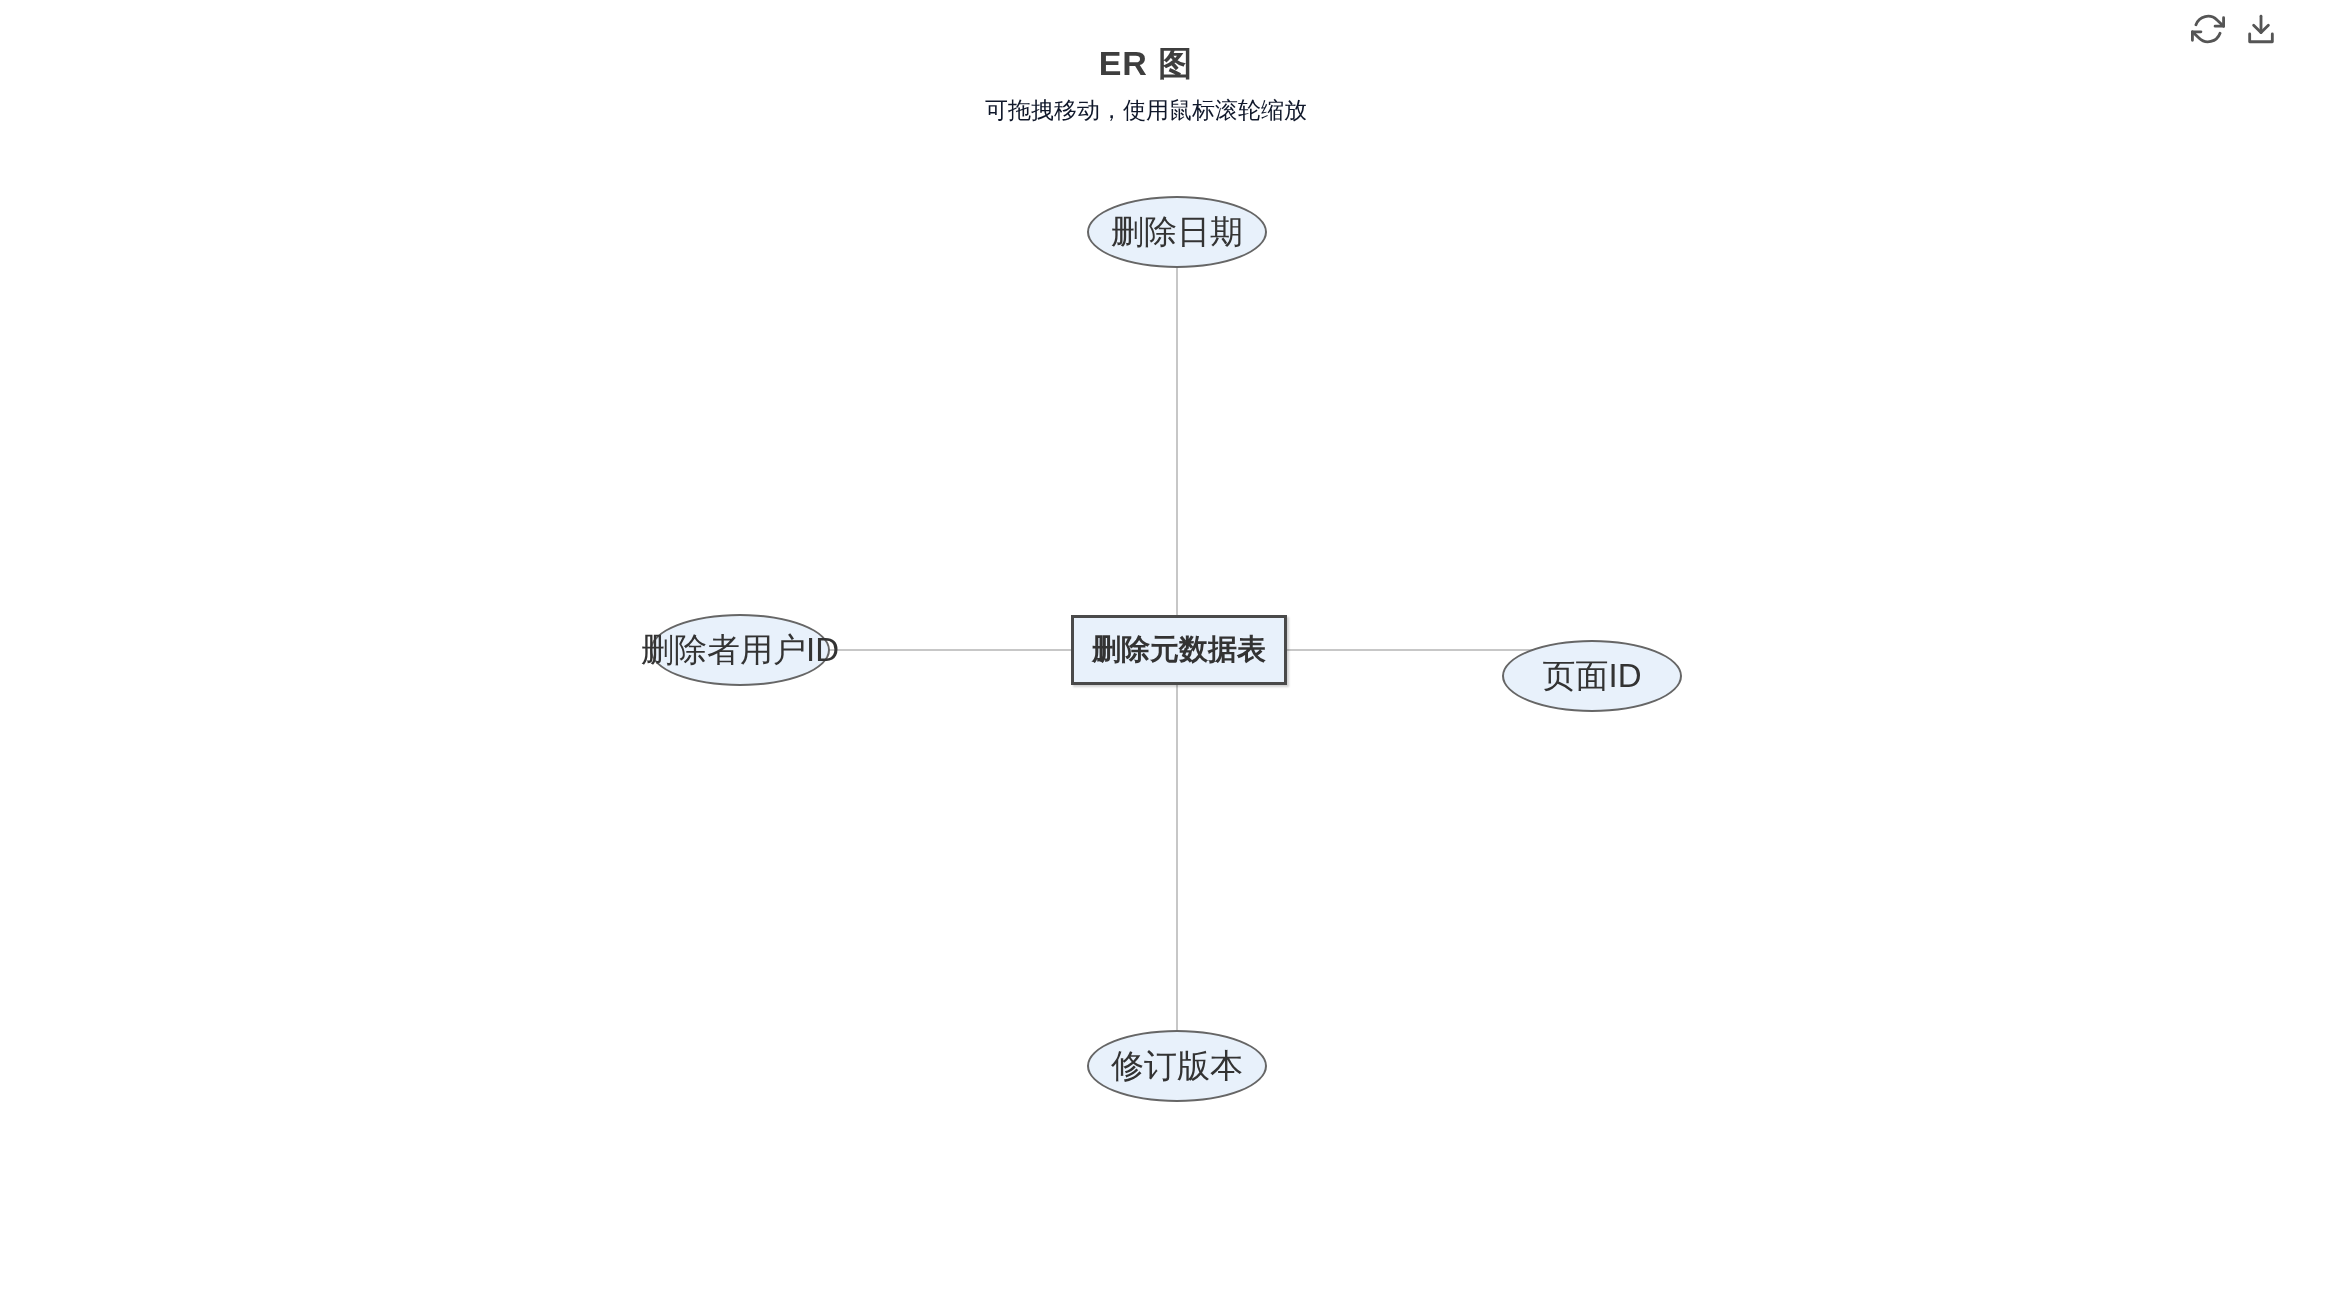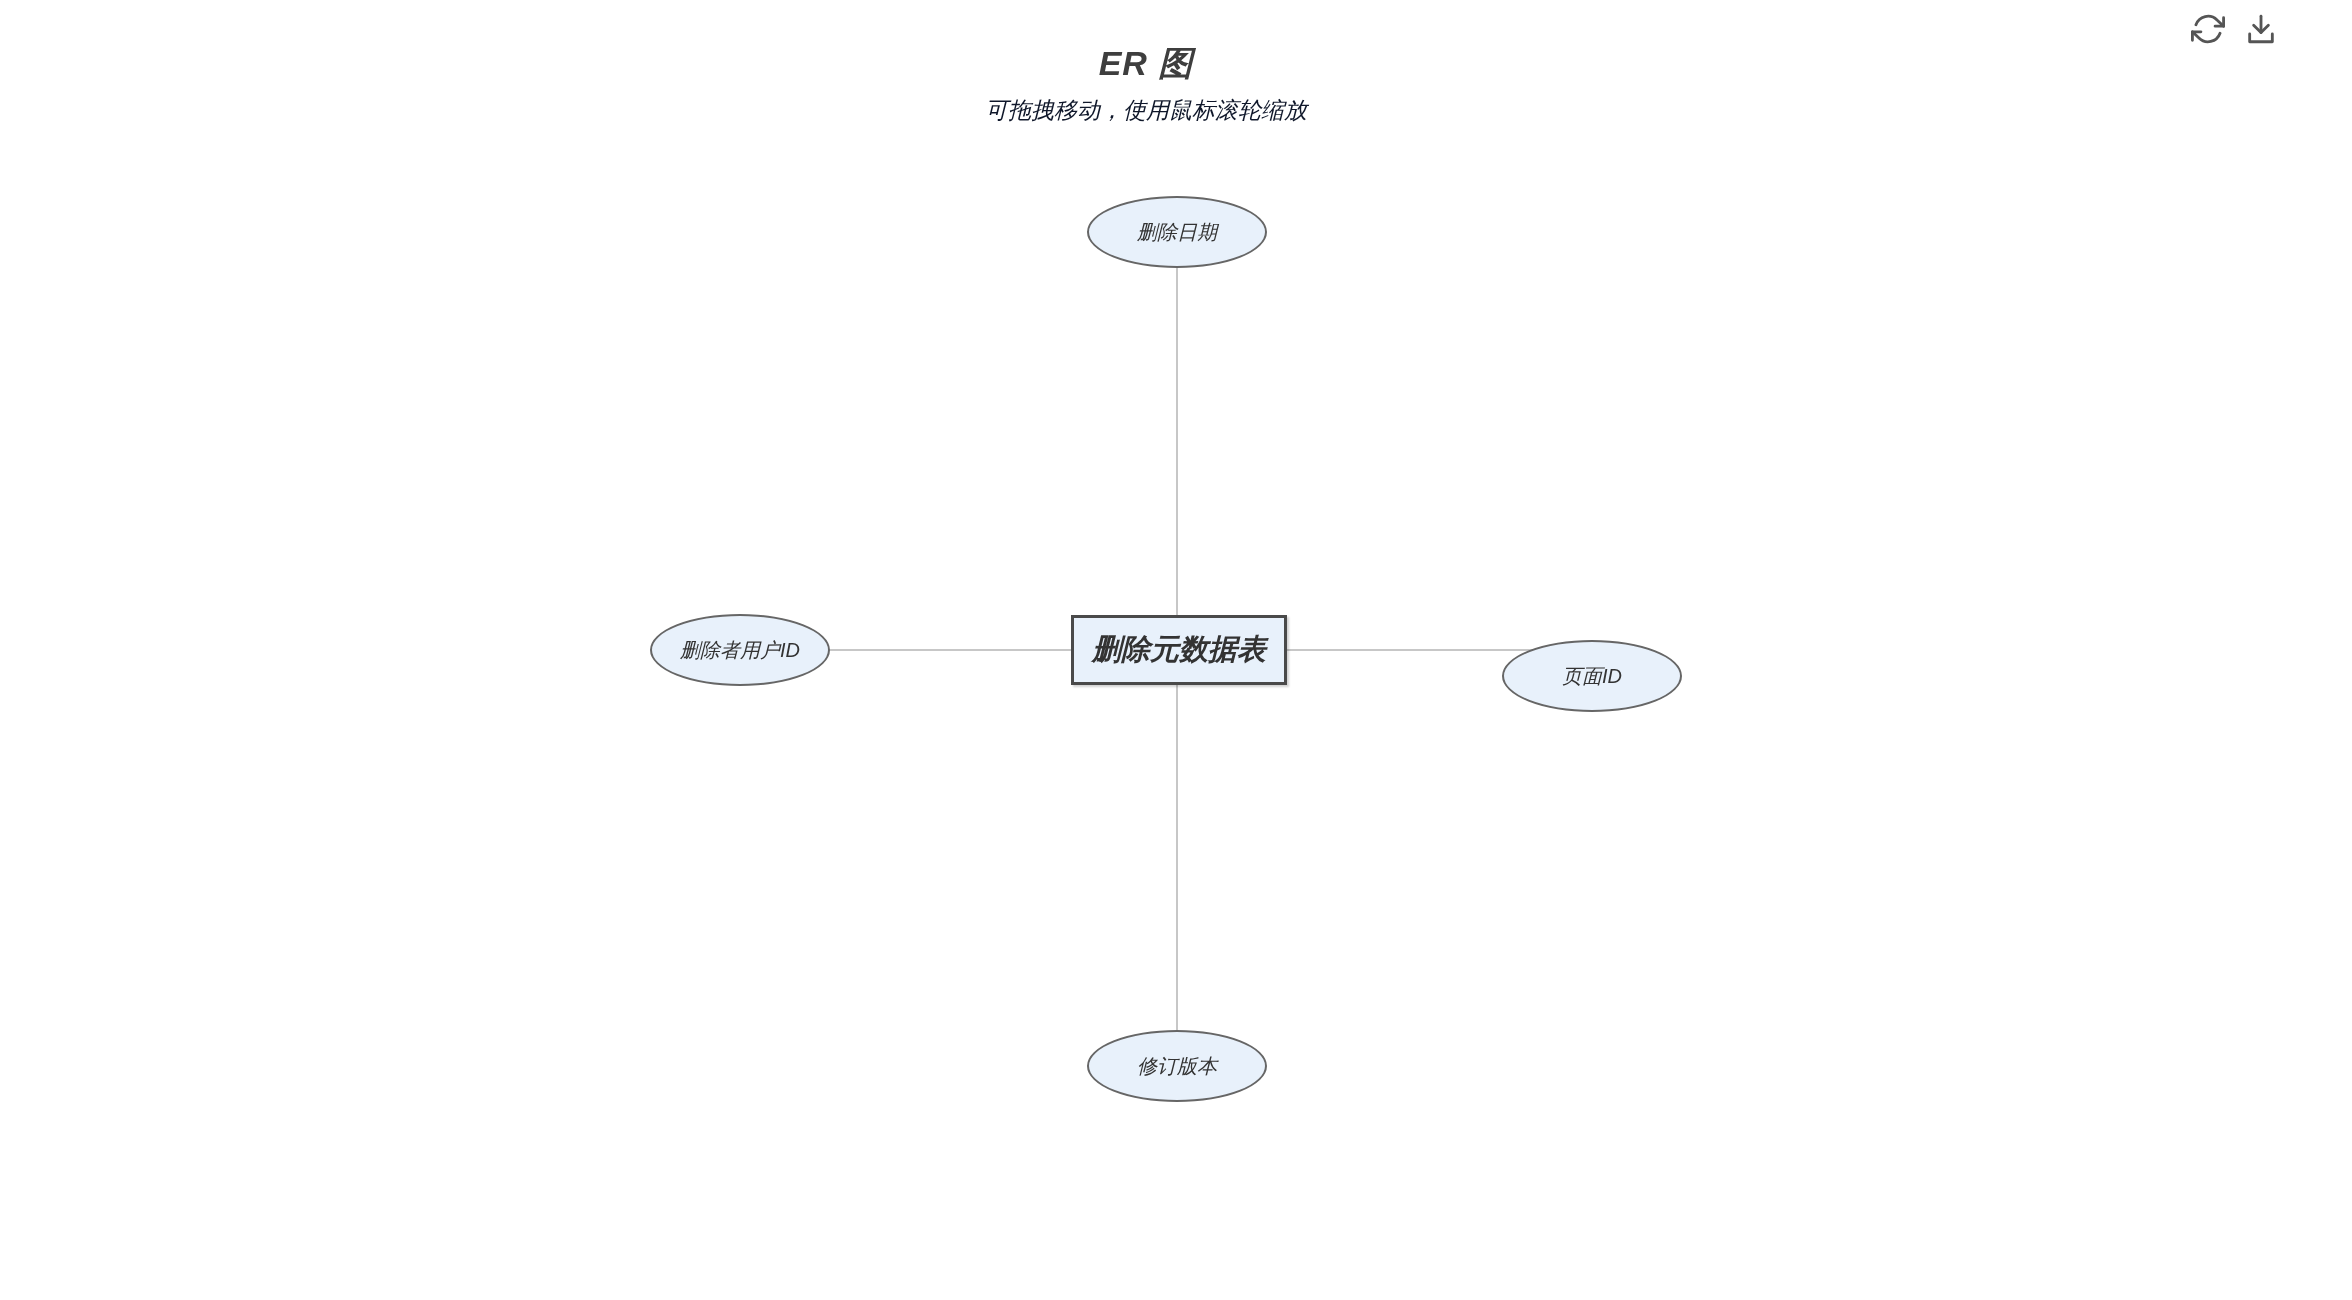--- a/index.html
+++ b/index.html
@@ -5,21 +5,21 @@
   :root{
     --node-fill:#e8f1fb;
     --ellipse-stroke:#666666;
     --entity-stroke:#4a4a4a;
     --edge:#b4b4b4;
     --icon:#555555;
   }
   *{margin:0;padding:0;box-sizing:border-box;}
   html,body{width:2352px;height:1300px;background:#ffffff;overflow:hidden;
     font-family:"Liberation Sans","DejaVu Sans",sans-serif;}
-  .app{position:relative;width:2292px;height:1300px;background:#fff;font-style:italic;}
+  .app{position:relative;width:2292px;height:1300px;background:#fff;}
 
   
   .header{position:absolute;top:0;left:0;width:100%;text-align:center;padding-top:46px;}
   .title{font-size:34px;font-weight:700;color:#3e3e3e;line-height:1;letter-spacing:1px;}
   .subtitle{margin-top:17px;font-size:23px;color:#0f172a;line-height:1.2;}
 
   
   .toolbar{position:absolute;top:11px;right:13px;display:flex;gap:17px;align-items:center;}
   .icon-btn{background:none;border:none;padding:0;width:36px;height:36px;cursor:pointer;
     display:flex;align-items:center;justify-content:center;}
@@ -28,21 +28,21 @@
 
   
   .edges{position:absolute;left:0;top:0;width:2352px;height:1300px;}
   .edges line{stroke:var(--edge);stroke-width:1.5;}
   .node{position:absolute;display:flex;align-items:center;justify-content:center;
     color:#333333;background:var(--node-fill);text-align:center;white-space:nowrap;}
   .entity{left:1071px;top:615px;width:216px;height:70px;
     border:3px solid var(--entity-stroke);font-size:29px;font-weight:700;
     box-shadow:2px 2px 2px rgba(0,0,0,0.18);}
   .attr{width:180px;height:72px;border:2px solid var(--ellipse-stroke);
-    border-radius:50%;font-size:20px;}
+    border-radius:50%;font-size:33px;}
   .attr-top{left:1087px;top:196px;}
   .attr-left{left:650px;top:614px;}
   .attr-right{left:1502px;top:640px;}
   .attr-bottom{left:1087px;top:1030px;}
 </style>
 </head>
 <body>
 
 <div class="app">
 

